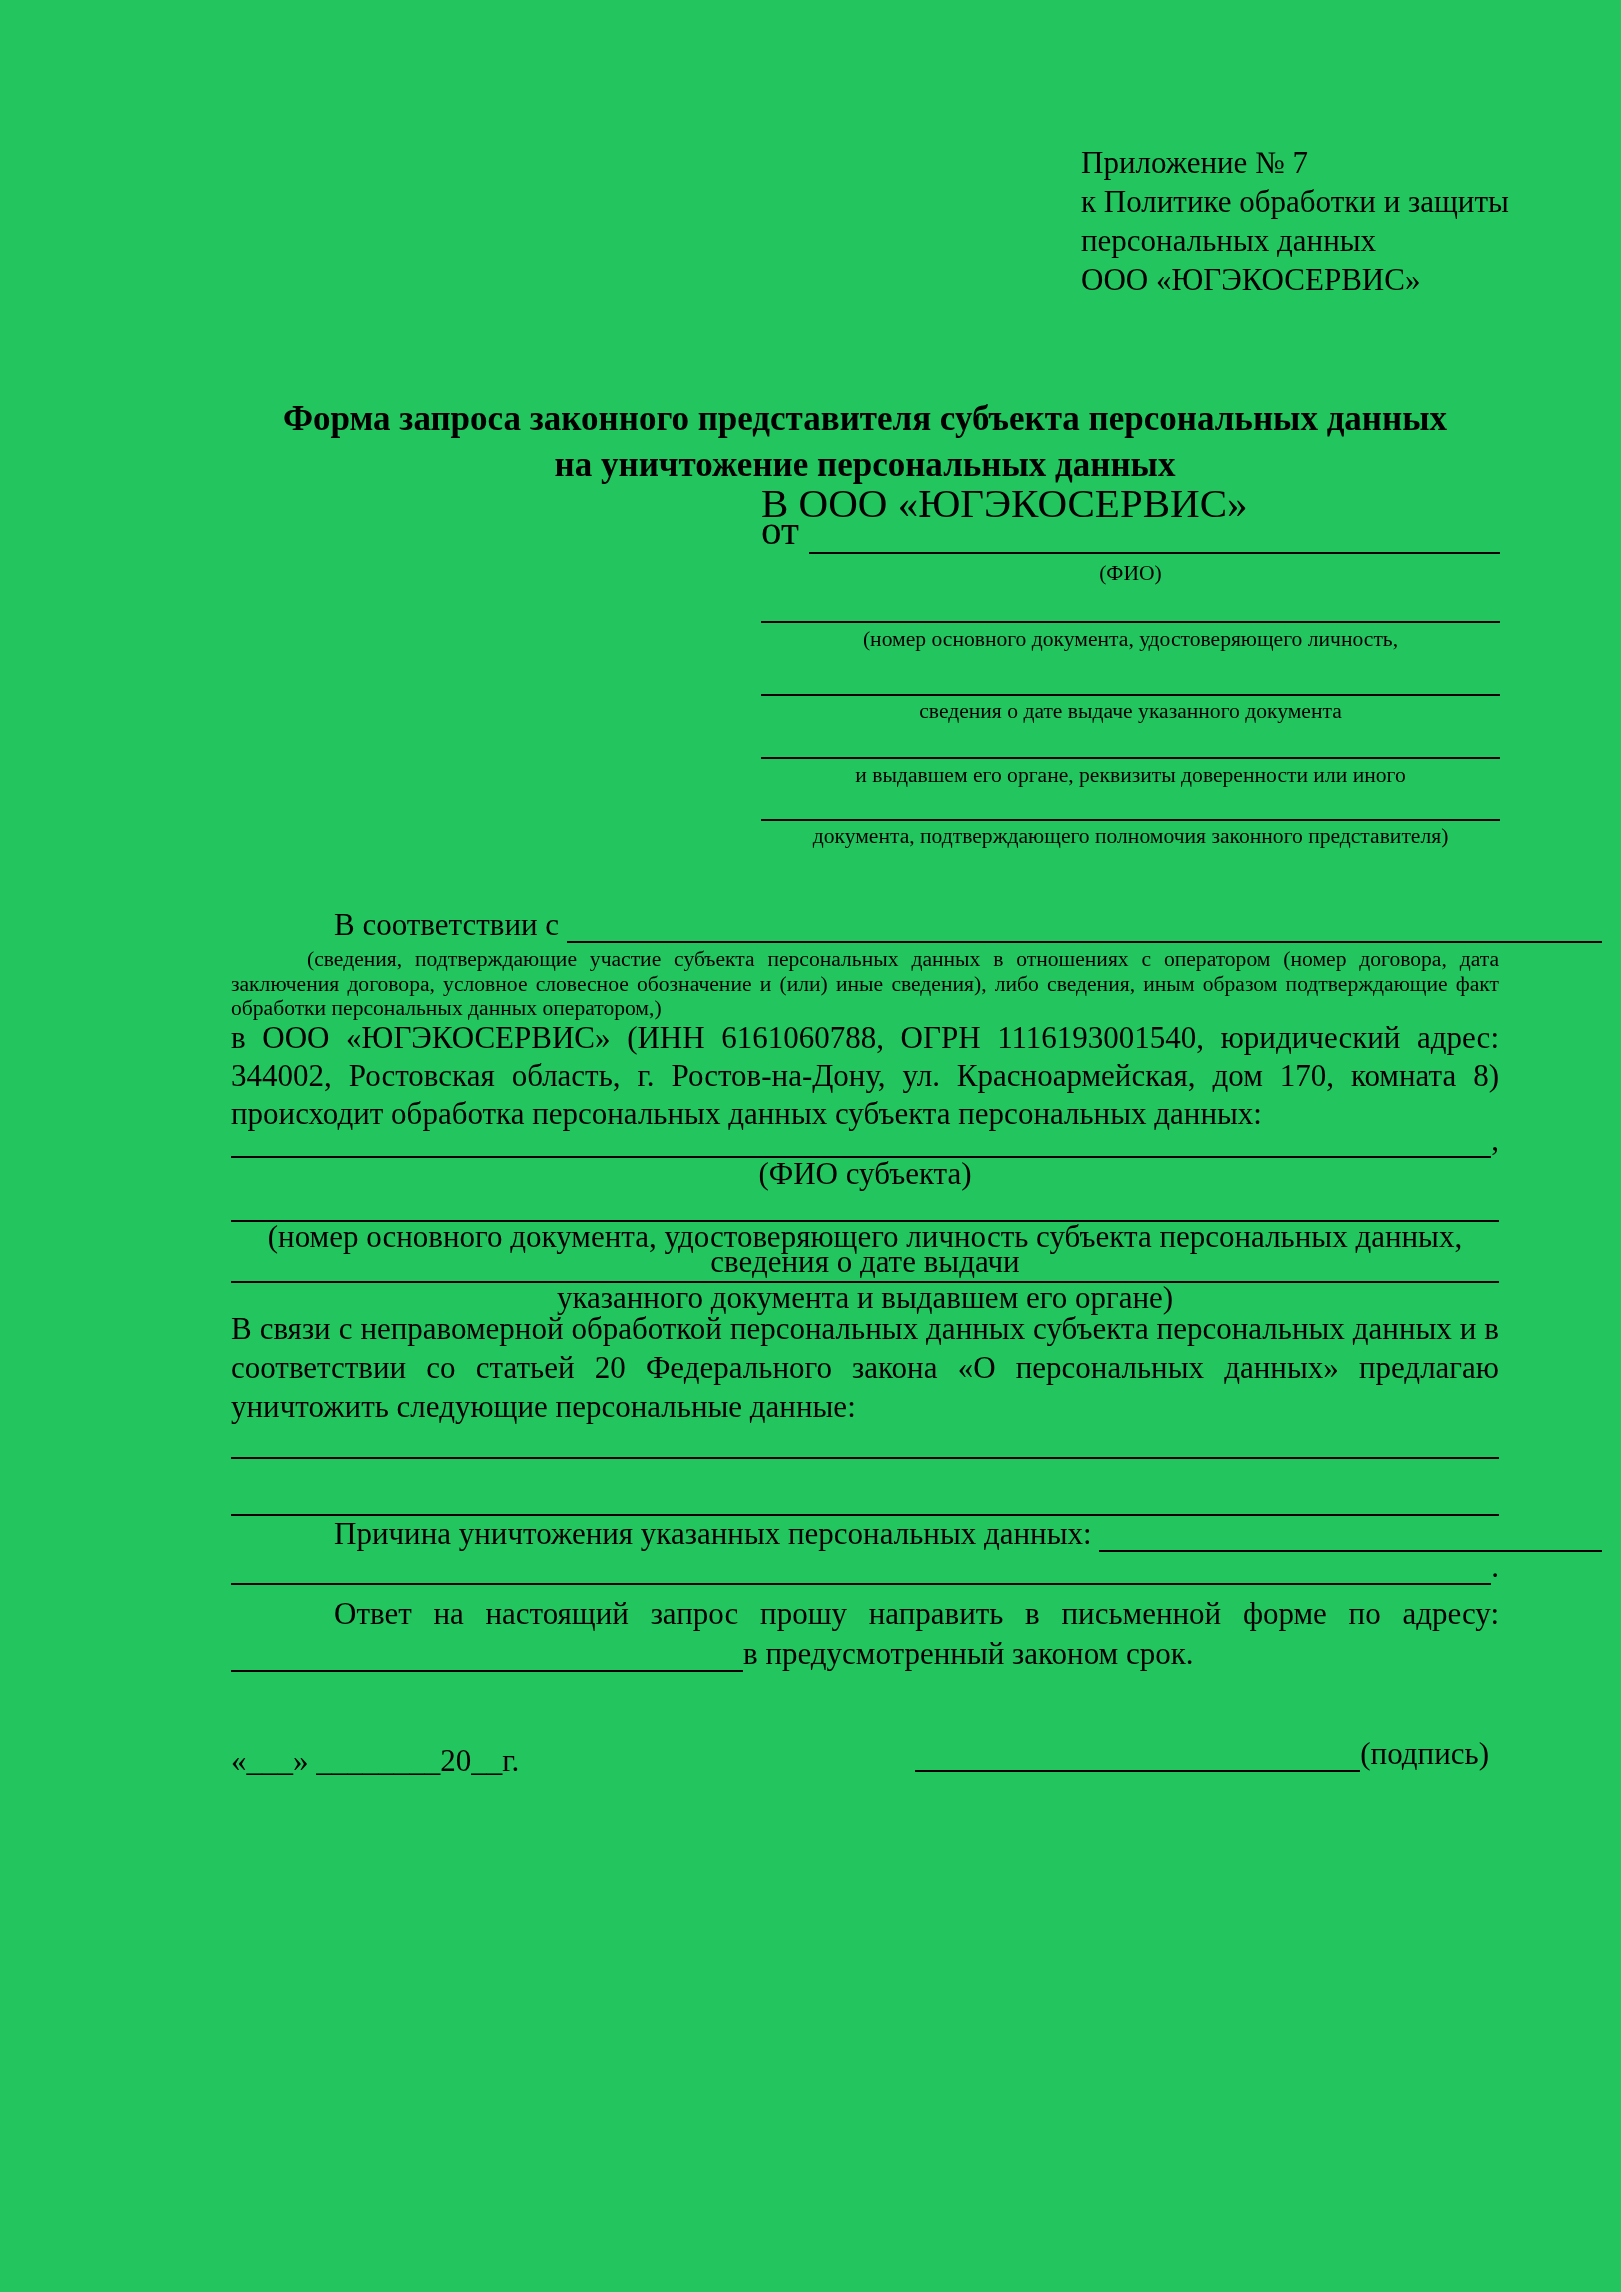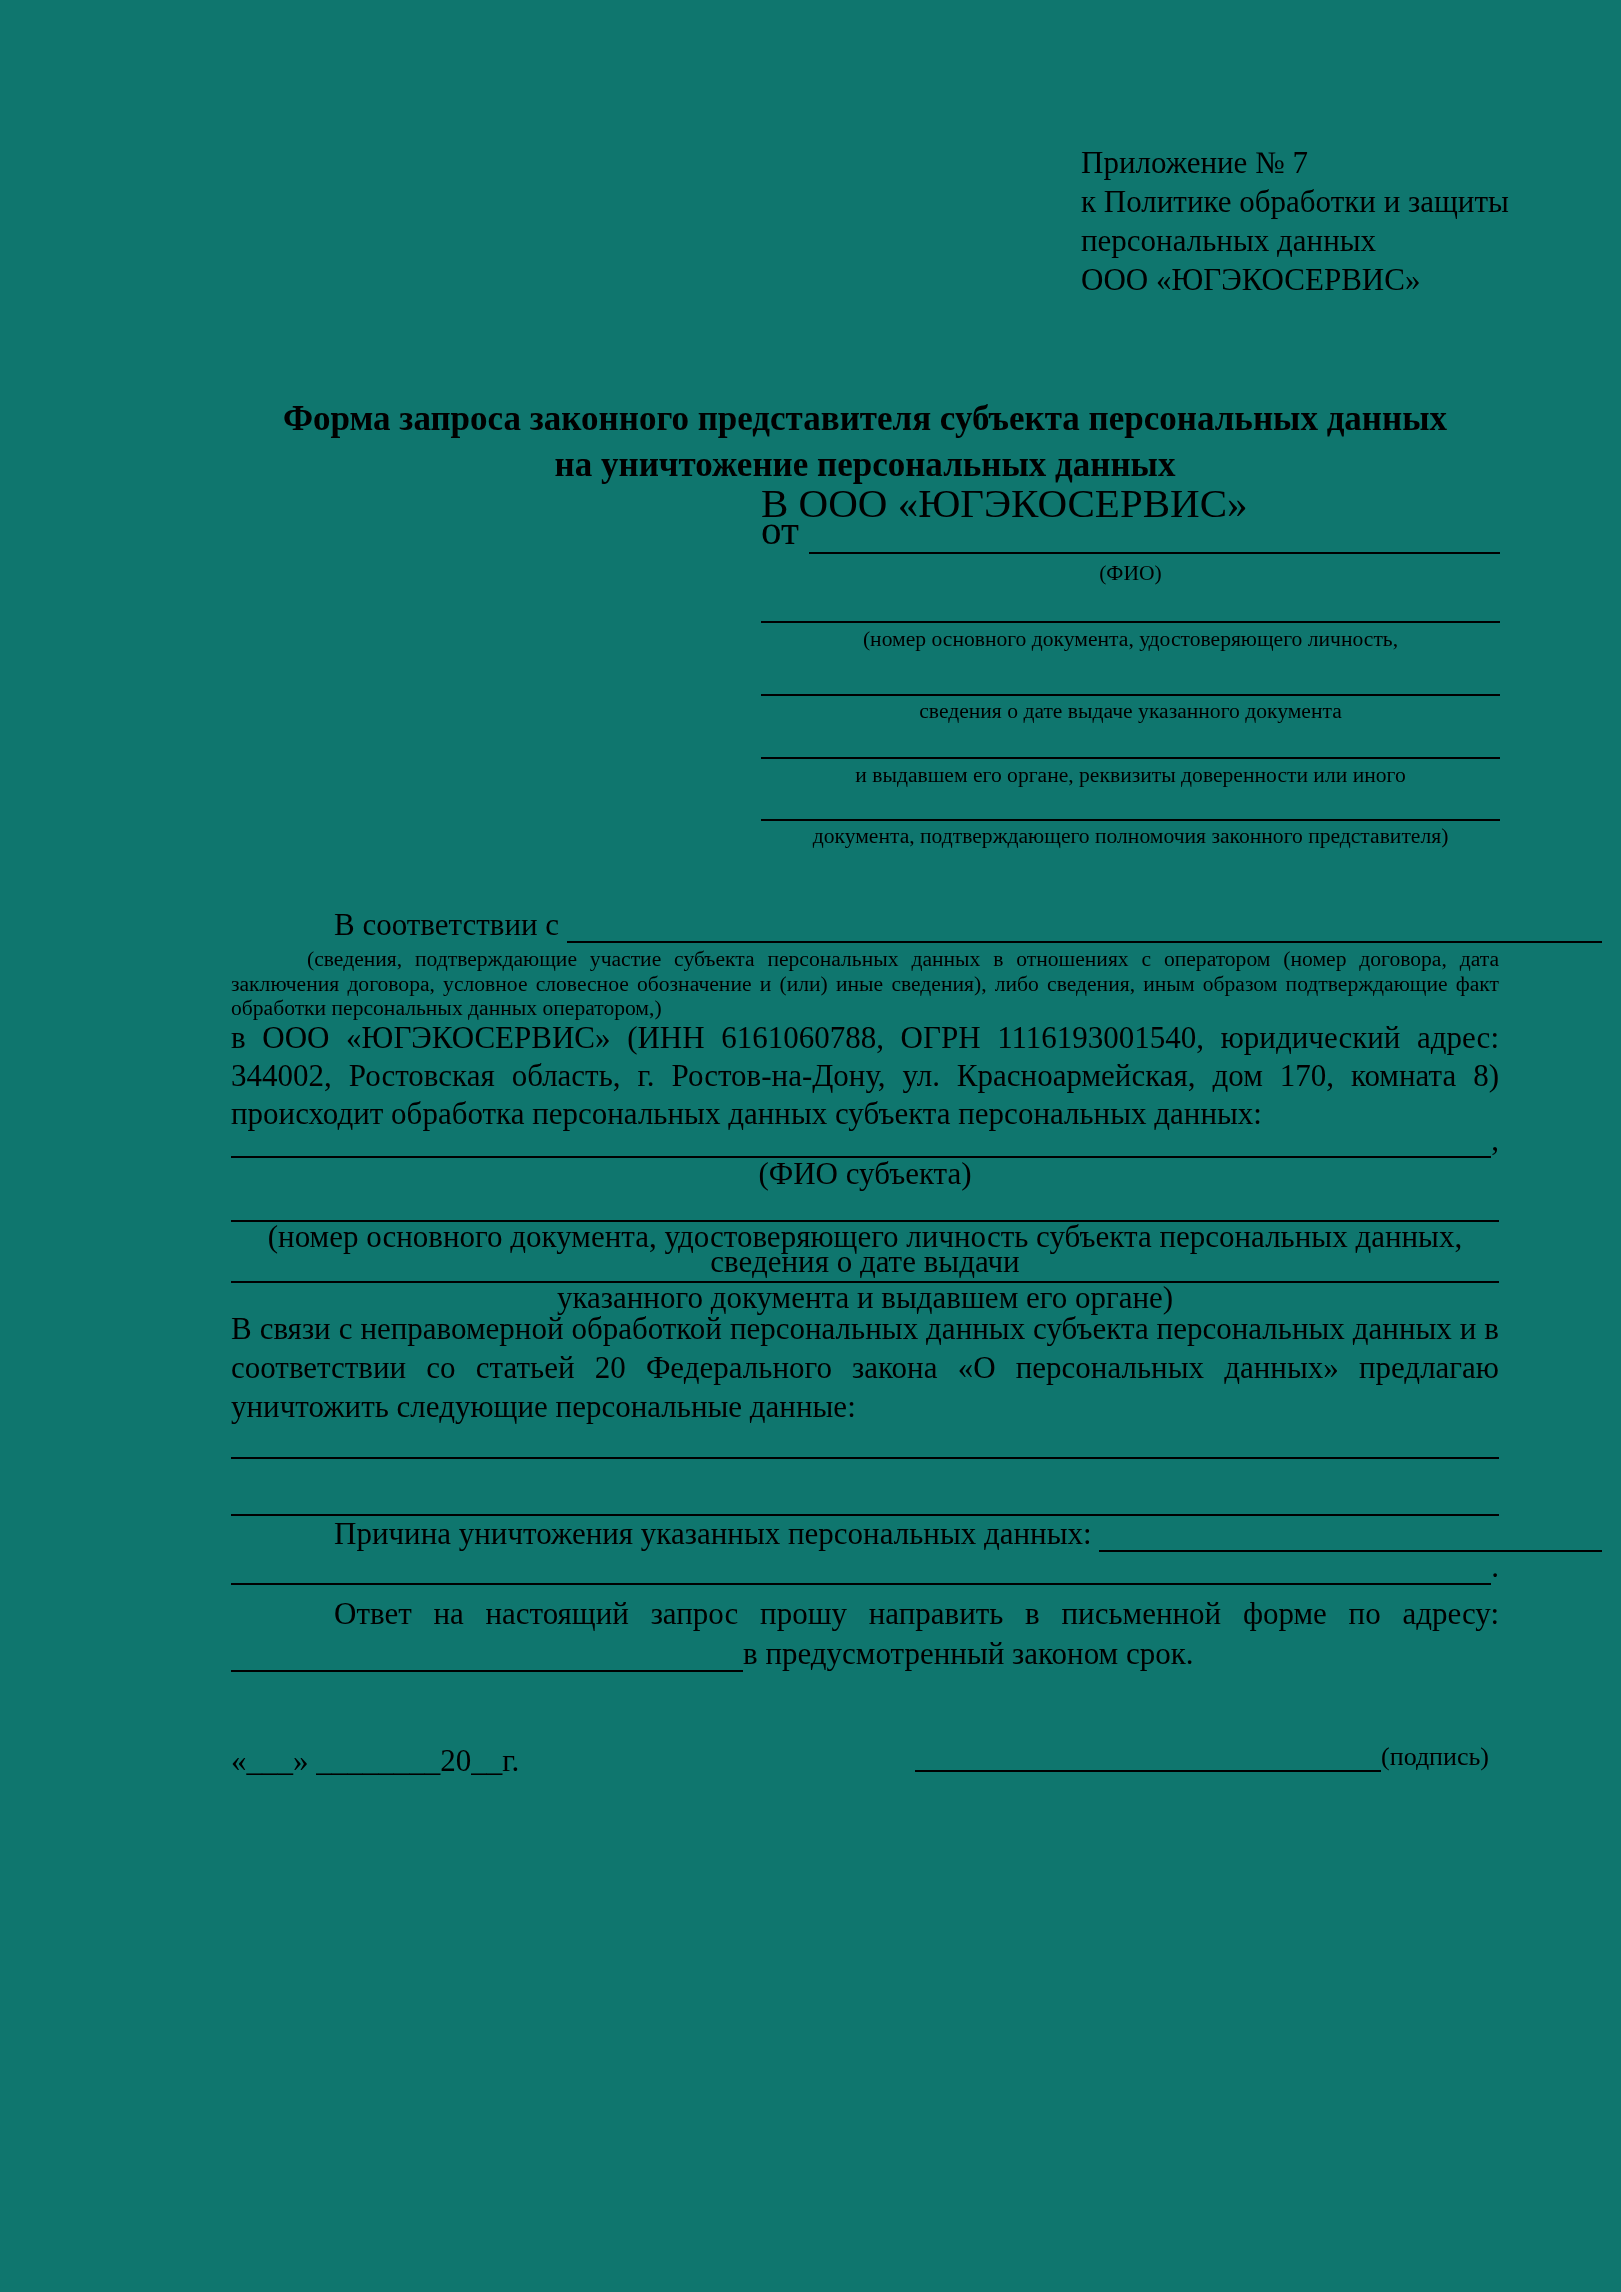--- a/index.html
+++ b/index.html
@@ -1,20 +1,20 @@
 <!DOCTYPE html>
 <html><head>
 <meta charset="utf-8">
 <style>
   html, body { margin: 0; padding: 0; background: #ffffff; }
   .page {
     position: relative;
     width: 1621px;
     height: 2293px;
-    background: #0f766e;
+    background: #22c55e;
     color: #000000;
     font-family: "Liberation Serif", "DejaVu Serif", serif;
     overflow: hidden;
   }
   .abs { position: absolute; }
 
   
   .note { left: 1081px; top: 143px; width: 441px; font-size: 31px; line-height: 39px; }
 
   
@@ -63,21 +63,21 @@
   .reason-row { top: 1519px; height: 33px; padding-left: 103px; }
   .reason-row .lead { white-space: pre; text-align: center; }
   .period-row { top: 1555px; height: 30px; }
   .answer-para { top: 1594px; line-height: 39px; text-align: justify;
                  text-align-last: justify; text-indent: 103px; }
   .tail-row { top: 1637px; height: 35px; }
   .tail-row .tail-fill { flex: 0 0 512px; }
 
   
   .date-line { left: 231px; top: 1743px; font-size: 31px; }
-  .sig-row { left: 915px; top: 1737px; width: 574px; height: 35px; font-size: 26px; }
+  .sig-row { left: 915px; top: 1737px; width: 574px; height: 35px; font-size: 31px; }
 </style>
 </head>
 <body>
 
 <div class="page">
 
   <div class="abs note">
     <div>Приложение № 7</div>
     <div>к Политике обработки и защиты</div>
     <div>персональных данных</div>

